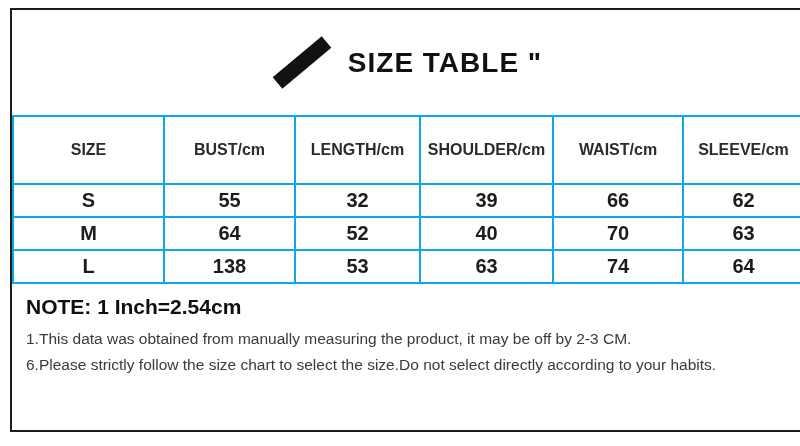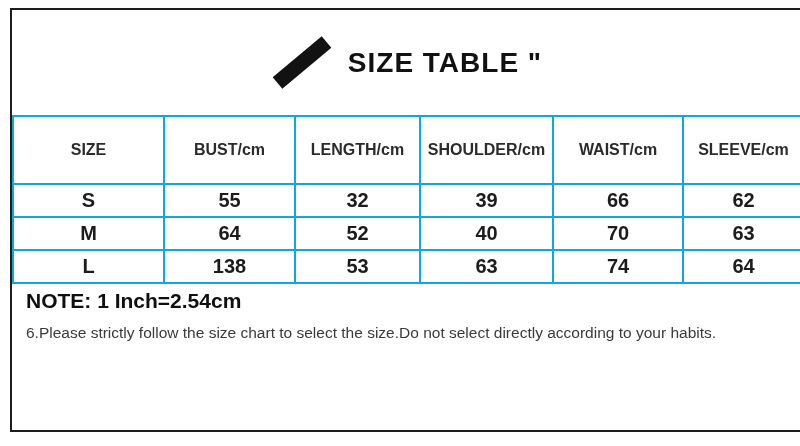--- a/index.html
+++ b/index.html
@@ -76,21 +76,21 @@
     color: #1c1c1c;
   }
   col.c1 { width: 151px; }
   col.c2 { width: 131px; }
   col.c3 { width: 125px; }
   col.c4 { width: 133px; }
   col.c5 { width: 130px; }
   col.c6 { width: auto;  }
   
   .note-area {
-    padding: 3px 10px 0 14px;
+    padding: 9px 10px 0 14px;
   }
   .note-heading {
     font-size: 21px;
     font-weight: 700;
     color: #0f0f0f;
     margin: 2px 0 7px 0;
   }
   .note-line {
     font-size: 15.5px;
     color: #3a3a3a;
@@ -151,17 +151,18 @@
           <td>53</td>
           <td>63</td>
           <td>74</td>
           <td>64</td>
         </tr>
       </tbody>
     </table>
 
     <div class="note-area">
       <div class="note-heading">NOTE: 1 Inch=2.54cm</div>
+      <div class="note-line">1.This data was obtained from manually measuring the product, it may be off by 2-3 CM.</div>
       <div class="note-line">6.Please strictly follow the size chart to select the size.Do not select directly according to your habits.</div>
     </div>
 
   </div>
 </div>
 
 </body></html>

